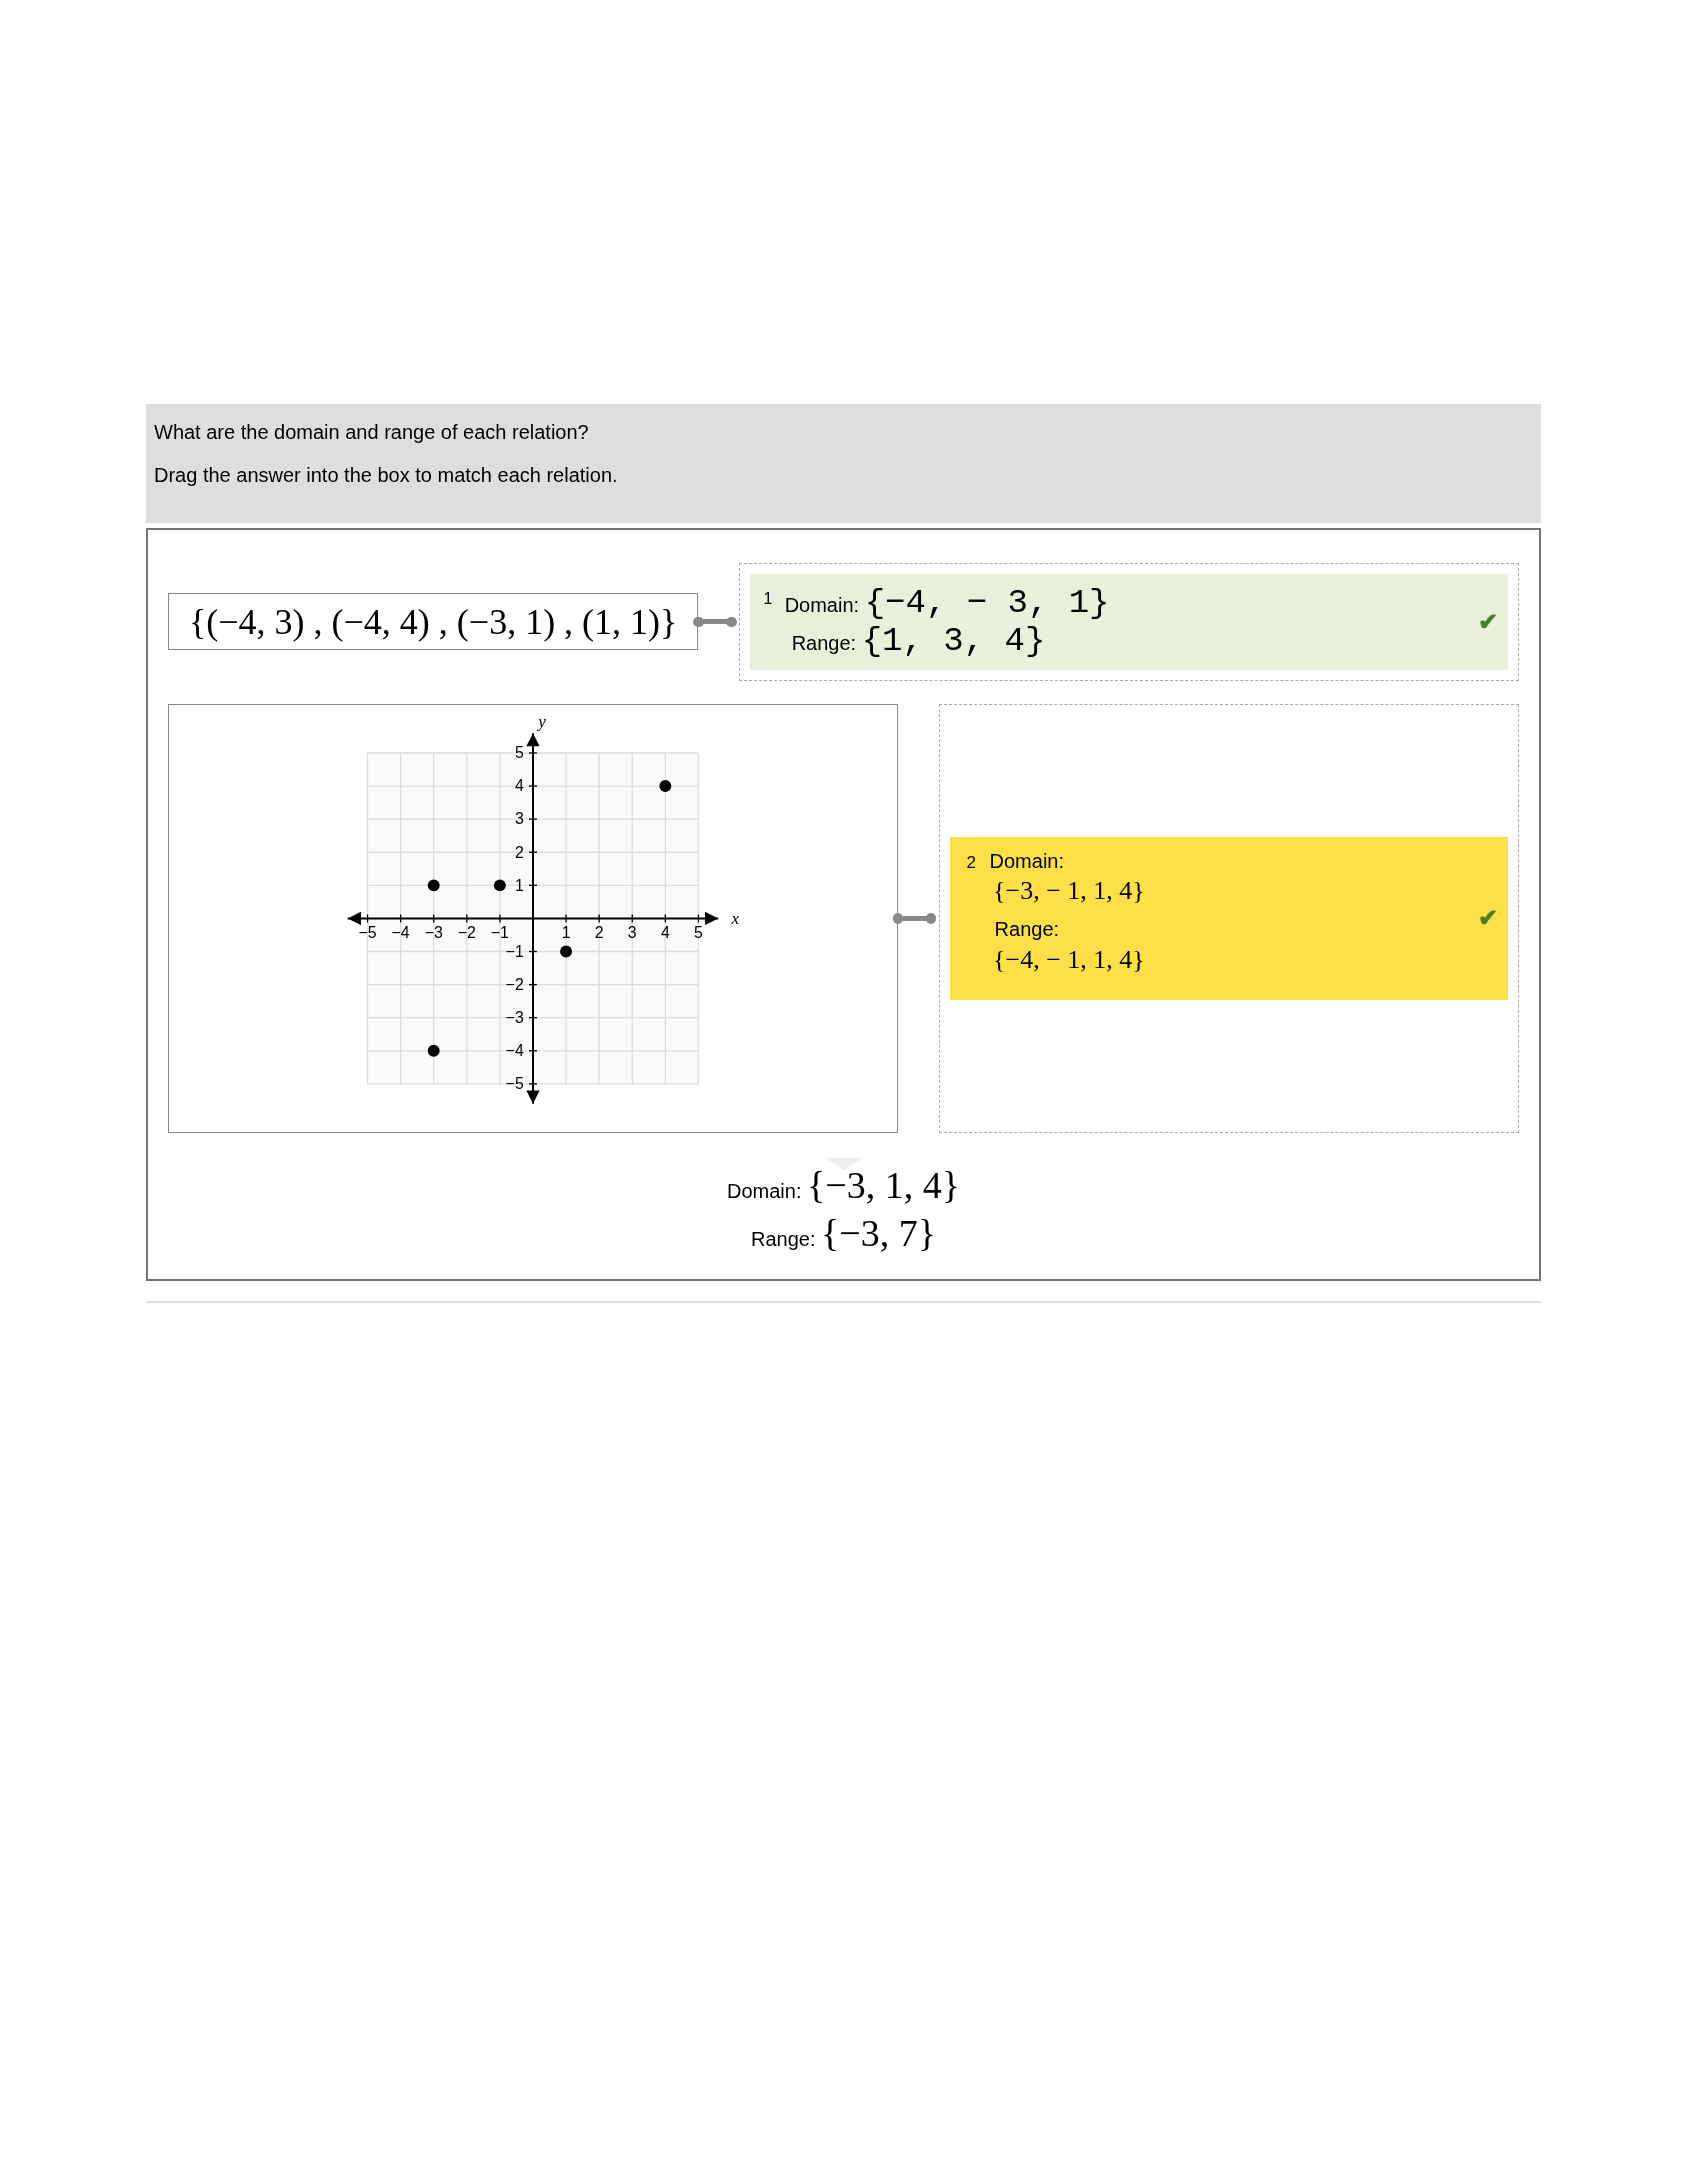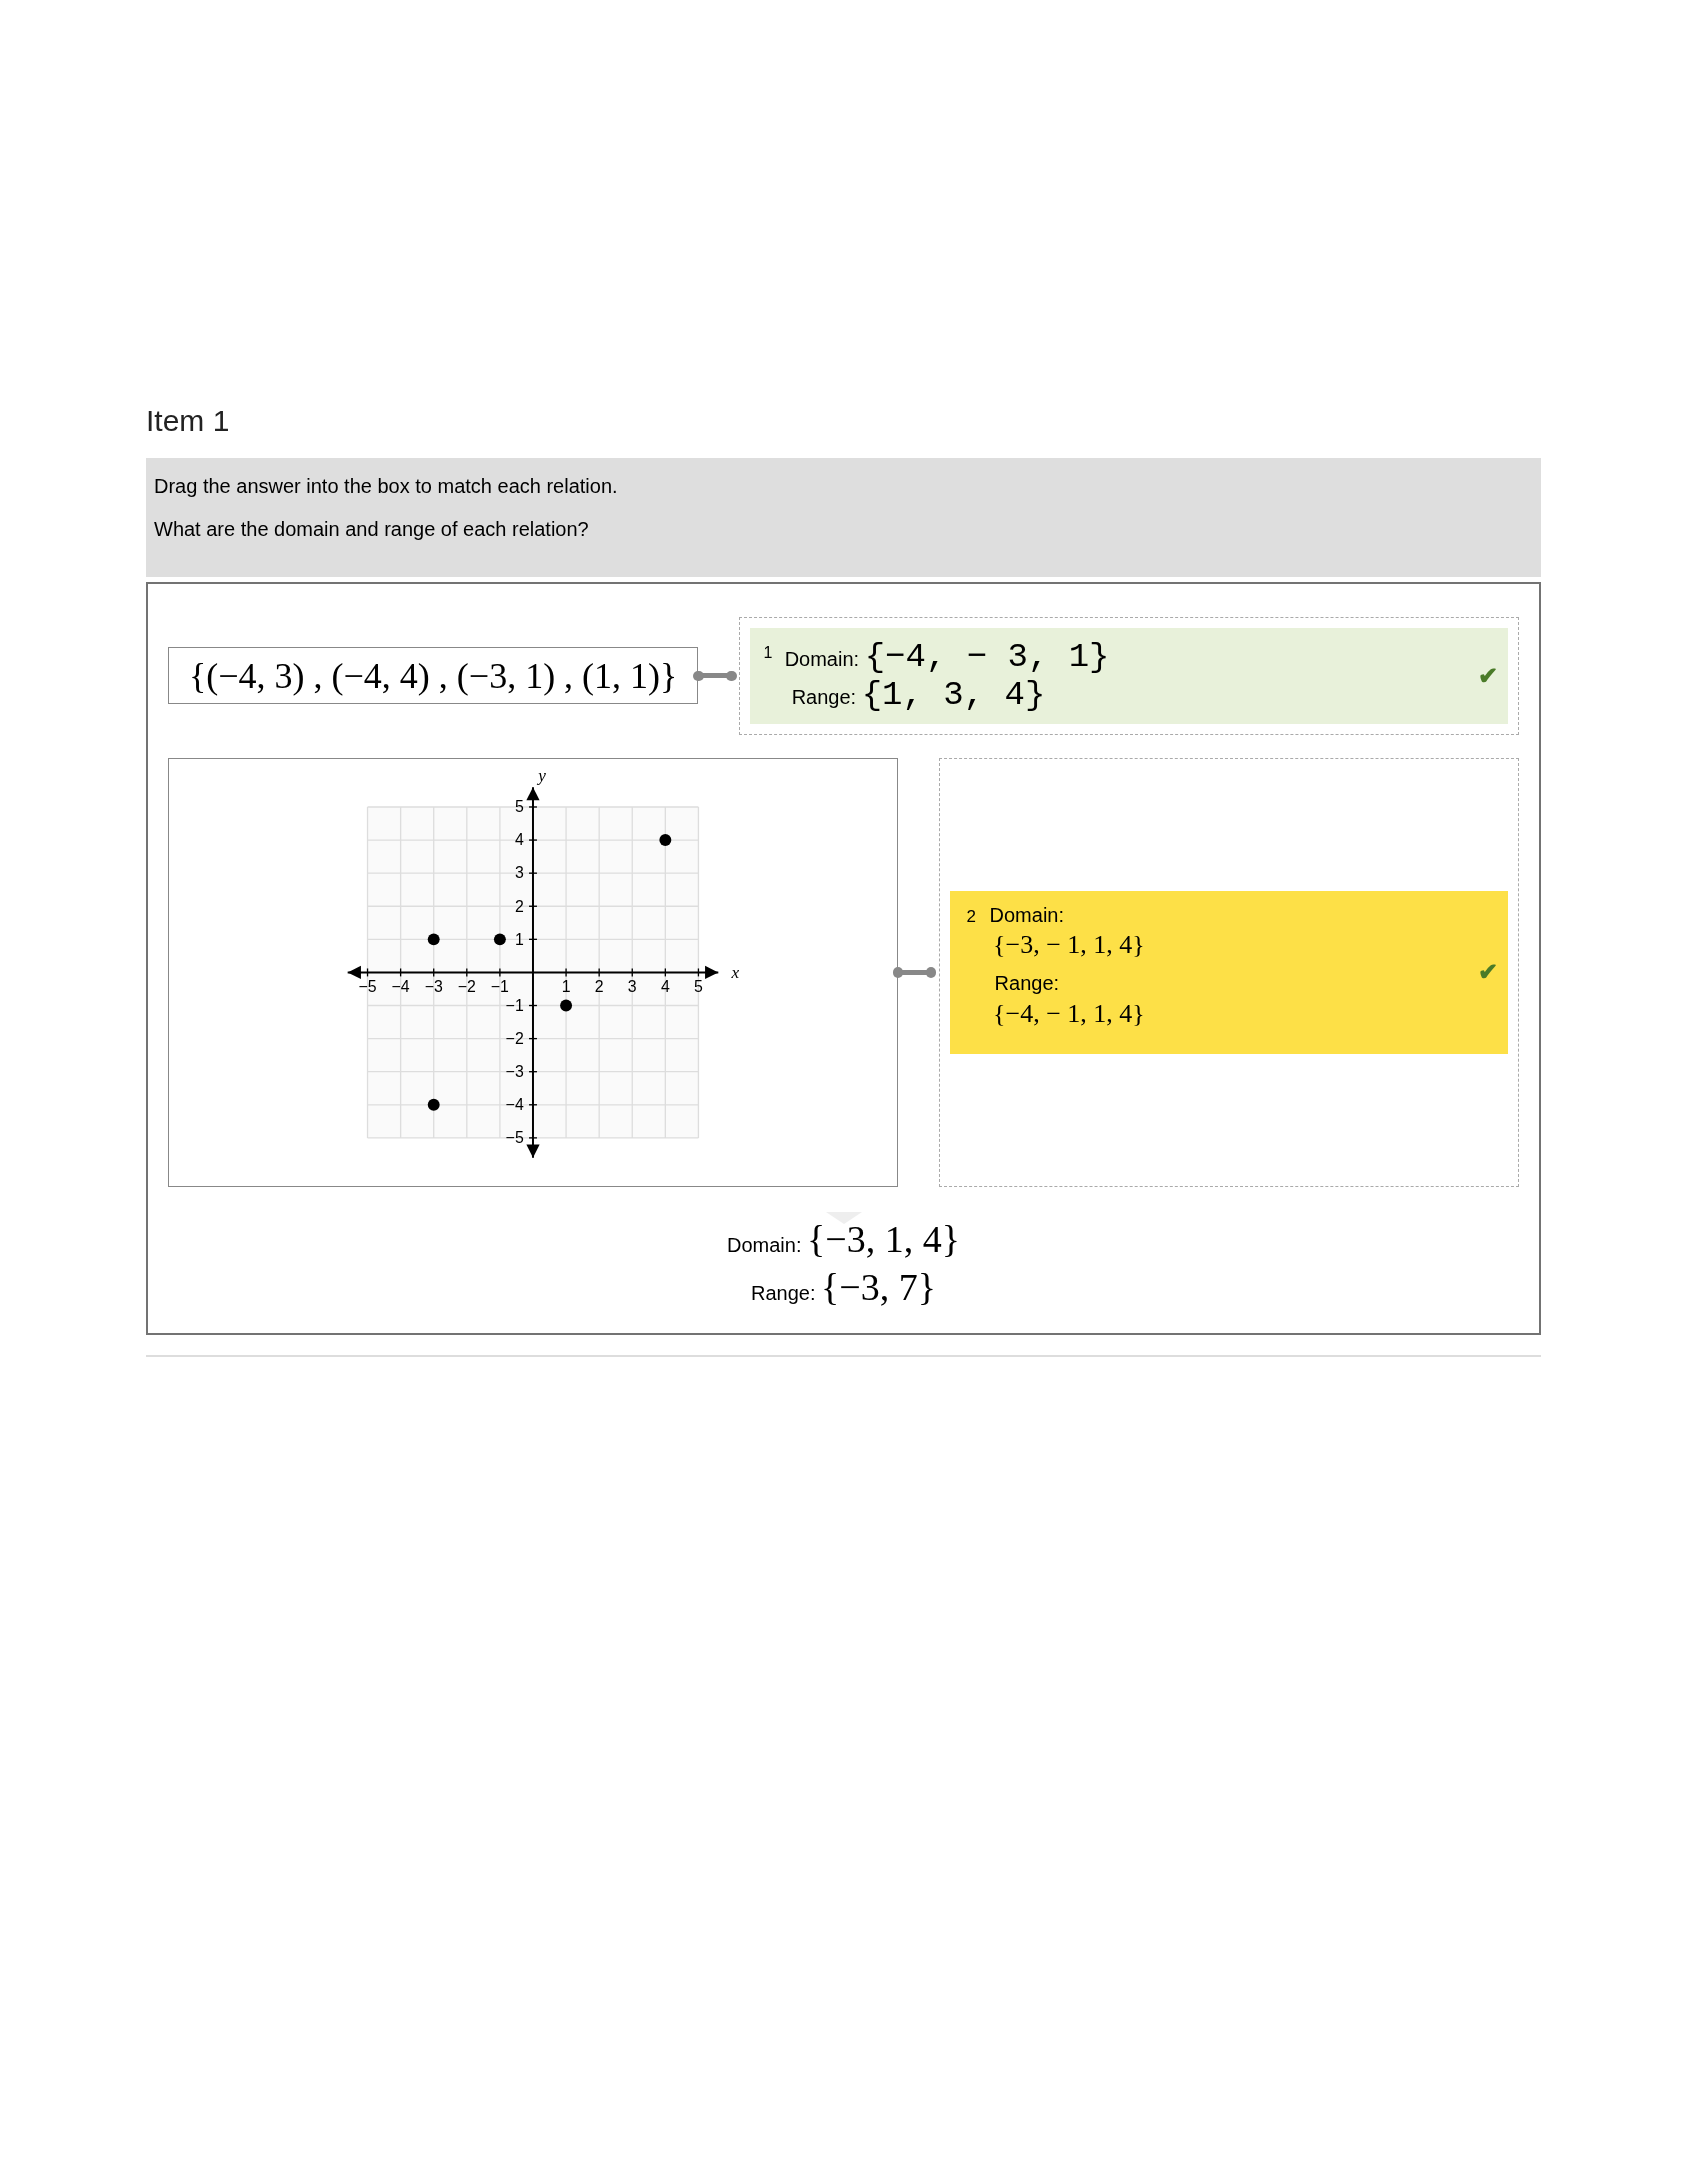--- a/index.html
+++ b/index.html
@@ -165,25 +165,24 @@
     border-left:18.5px solid transparent;
     border-right:18.5px solid transparent;
     border-top:12px solid #eee;
   }
   .graph-svg{position:absolute;inset:0;}
 </style>
 </head>
 <body>
 
 <div class="page">
-  <h2 class="item-title">Item 1</h2>
 
   <div class="question-bar">
+    <p>What are the domain and range of each relation?</p>
     <p>Drag the answer into the box to match each relation.</p>
-    <p>What are the domain and range of each relation?</p>
   </div>
 
   <div class="work-area">
 
     <div class="row1">
       <div class="relation-box">{(−4, 3) ,  (−4, 4) ,  (−3, 1) ,  (1, 1)}</div>
       <div class="connector"></div>
       <div class="dropzone">
         <div class="answer-card">
           <span class="idx">1</span>

